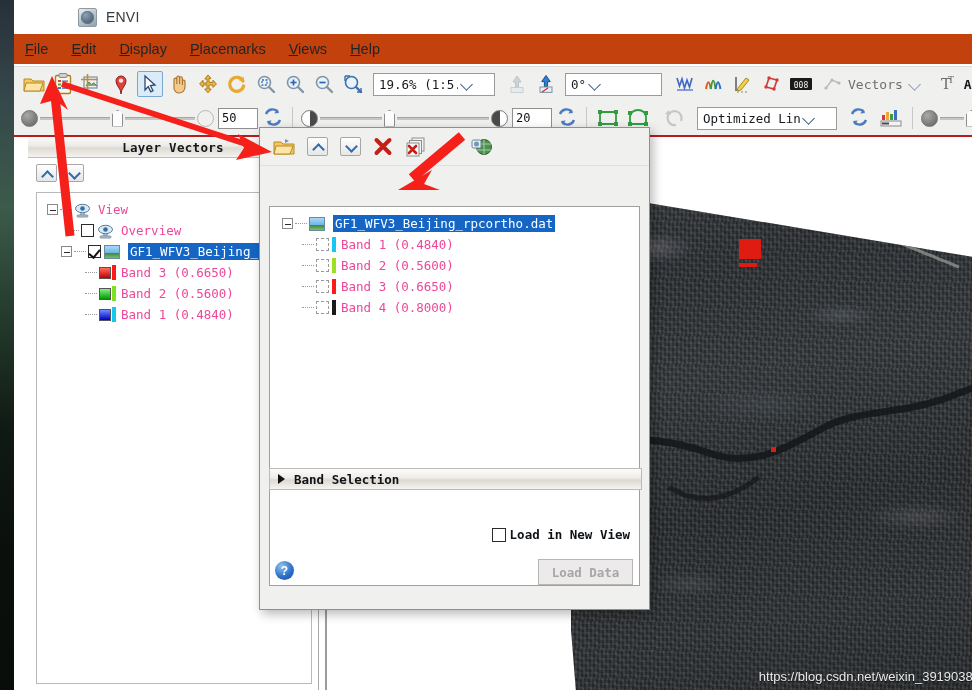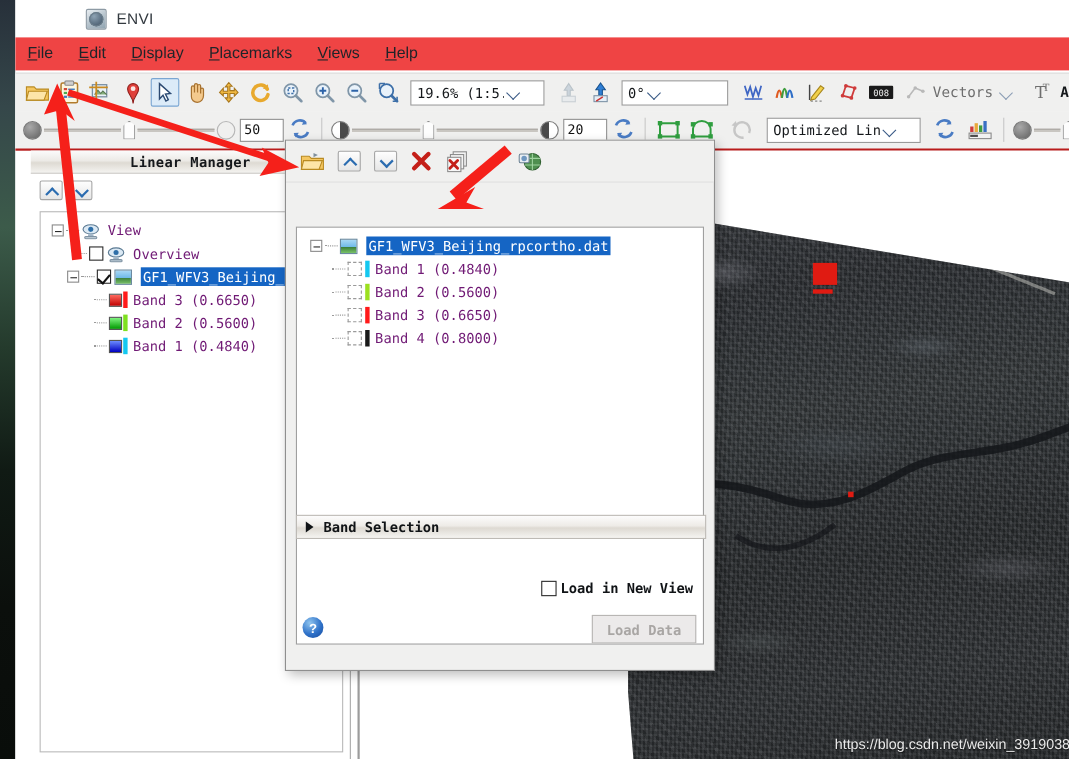--- a/index.html
+++ b/index.html
@@ -52,21 +52,21 @@
     background: radial-gradient(circle at 35% 30%, #8ea3b4 0%, #5d7183 55%, #3e4f5e 100%);
     box-shadow: inset 0 0 0 1px #6a7c8a;
   }
   .titlebar-text {
     font-size: 14px; color: #333a40; margin-left: 9px; letter-spacing: .2px;
   }
 
   
   .menubar {
     position: absolute; left: 0; top: 34px; width: 958px; height: 30px;
-    background: #ef4444;
+    background: #c2410c;
     display: flex; align-items: center; padding-left: 10px; gap: 21px;
   }
   .menu-item {
     font-size: 14.5px; color: #1f2429; cursor: default; padding: 2px 1px;
     font-family: "Liberation Sans", sans-serif;
   }
   .menu-item u { text-decoration: underline; }
 
   
   .toolbar1 {
@@ -177,21 +177,21 @@
 
   .lp-tree {
     position: absolute; left: 8px; top: 55px; right: 6px; bottom: 6px;
     border: 1px solid #b9b9b9; background: #ffffff; overflow: hidden;
     padding: 6px 0 0 4px;
   }
 
   
   .trow { display: flex; align-items: center; height: 21px; white-space: nowrap; }
   .tlabel {
-    font-family: "DejaVu Sans Mono", monospace; font-size: 12.5px; color: #701a75;
+    font-family: "DejaVu Sans Mono", monospace; font-size: 12.5px; color: #ec4899;
     margin-left: 5px;
   }
   .tlabel.sel {
     background: #1565c4; color: #ffffff; padding: 1px 2px;
   }
   .expander {
     width: 11px; height: 11px; border: 1px solid #8a8a8a; background: #fff;
     position: relative; flex:none; margin-right: 2px;
   }
   .expander::before {
@@ -664,21 +664,21 @@
       <div class="slider-wrap">
         <div class="knob-circle"></div>
         <div class="track" style="width:24px;"></div>
         <div class="thumb"></div>
 
       </div>
     </div>
 
     <div class="layer-panel">
       <div class="lp-header">
-        <span>Linear Manager</span>
+        <span>Layer Vectors</span>
       </div>
       <div class="lp-tools">
         <div class="arrowbtn up"></div>
         <div class="arrowbtn down"></div>
       </div>
 
       <div class="lp-tree">
 
         <div class="trow ind1">
           <div class="expander"></div>

